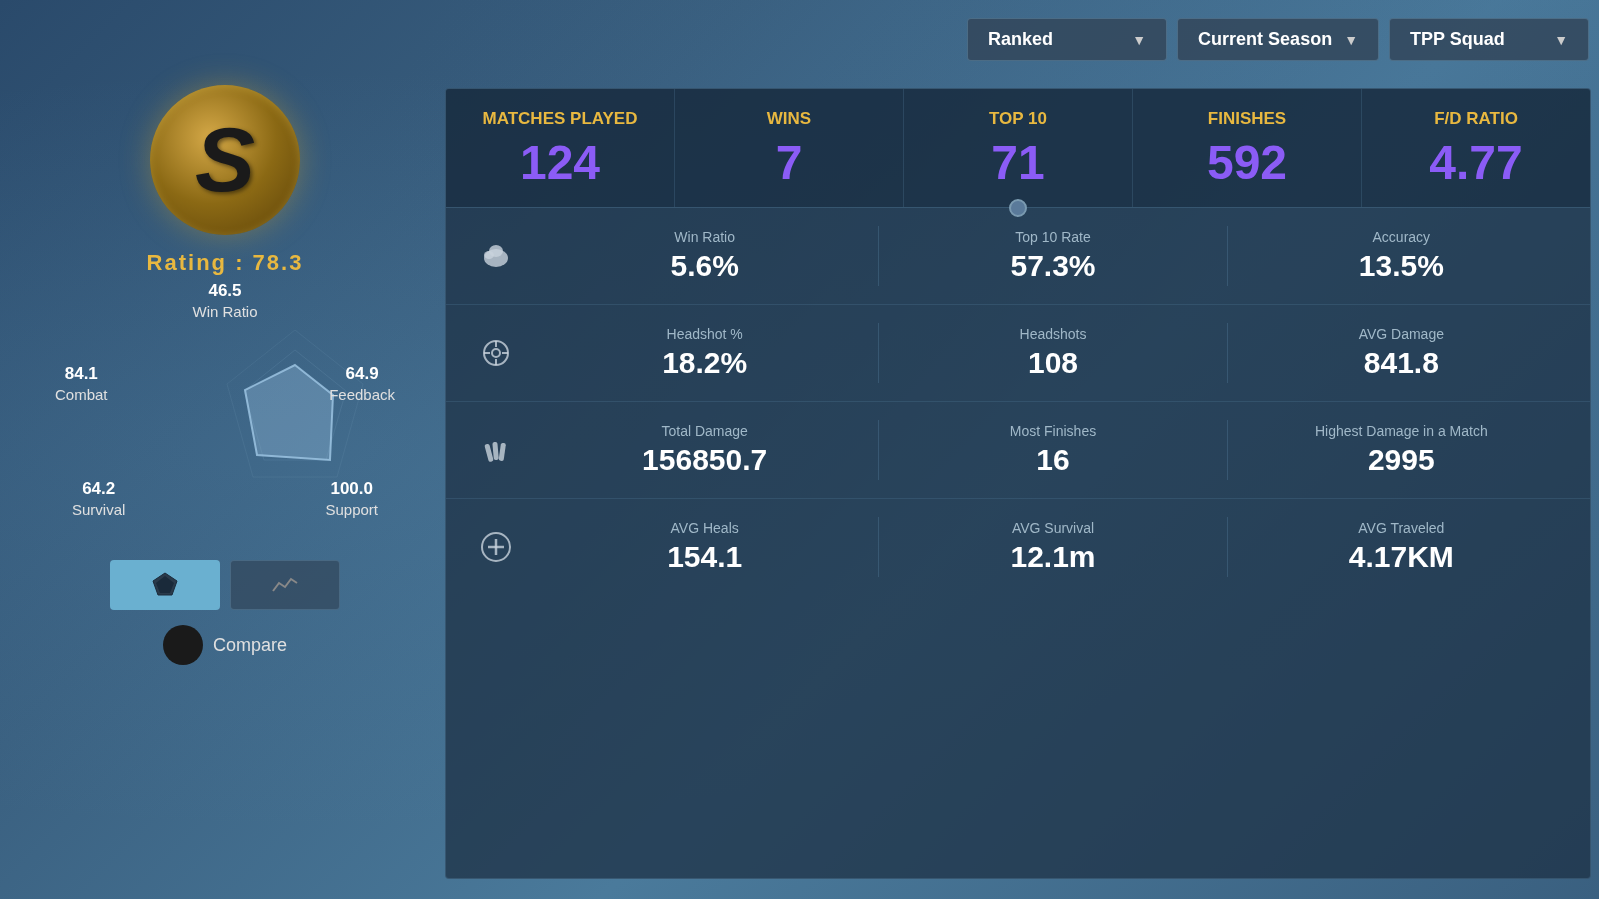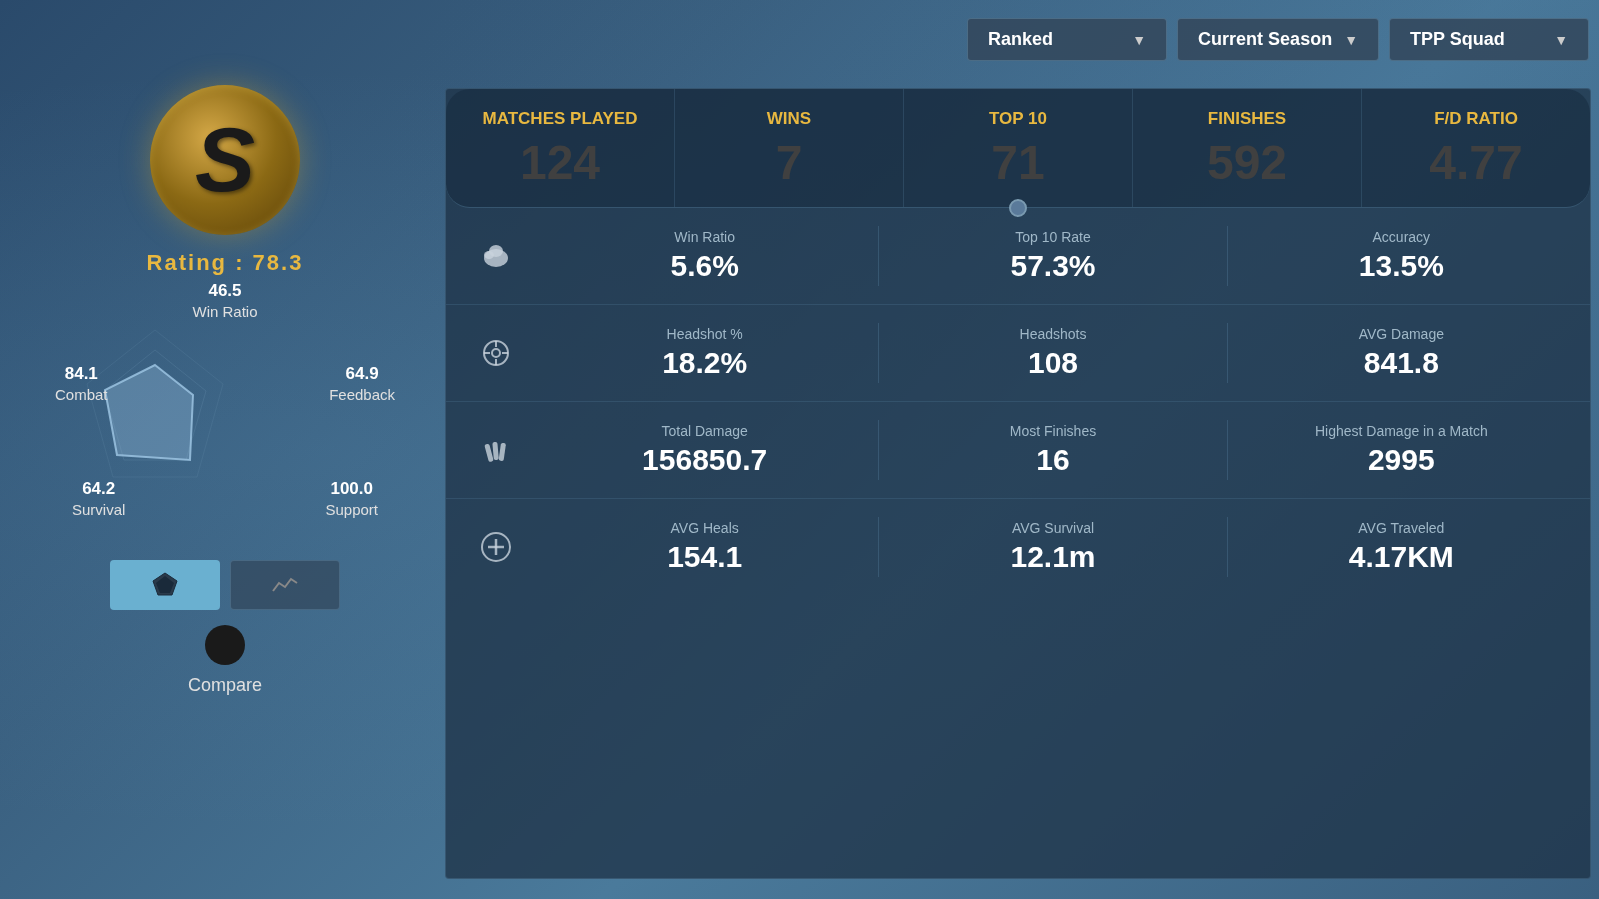--- a/index.html
+++ b/index.html
@@ -105,21 +105,21 @@
       letter-spacing: 2px;
     }
 
     
     .radar-container {
       position: relative;
       width: 340px;
       height: 260px;
       display: flex;
       align-items: center;
-      justify-content: flex-start;
+      justify-content: flex-end;
       margin-bottom: 20px;
     }
 
     .radar-label {
       position: absolute;
       color: #e0e0e0;
       font-size: 15px;
       text-align: center;
       line-height: 1.3;
     }
@@ -165,21 +165,20 @@
       color: #aaa;
     }
 
     .compare-btn {
       display: flex;
       align-items: center;
       gap: 10px;
       color: #e0e0e0;
       font-size: 18px;
       cursor: pointer;
-      flex-direction: column;
     }
 
     .compare-circle {
       width: 40px;
       height: 40px;
       background: #1a1a1a;
       border-radius: 50%;
     }
 
     
@@ -193,21 +192,20 @@
       border: 1px solid rgba(80,120,150,0.4);
       border-radius: 4px;
       overflow: hidden;
     }
 
     
     .stats-header {
       display: flex;
       border-bottom: 1px solid rgba(80,120,150,0.5);
       background: rgba(20,40,60,0.5);
-      border-radius: 24px;
     }
 
     .stat-col {
       flex: 1;
       padding: 20px 10px;
       text-align: center;
       border-right: 1px solid rgba(80,120,150,0.3);
       position: relative;
     }
 
@@ -217,21 +215,21 @@
       font-size: 17px;
       font-weight: bold;
       color: #e8b840;
       margin-bottom: 10px;
       text-transform: uppercase;
     }
 
     .stat-value {
       font-size: 48px;
       font-weight: 900;
-      color: #404040;
+      color: #8b5cf6;
       line-height: 1;
     }
 
     
     .top10-indicator {
       position: absolute;
       bottom: -10px;
       left: 50%;
       transform: translateX(-50%);
       width: 18px;

